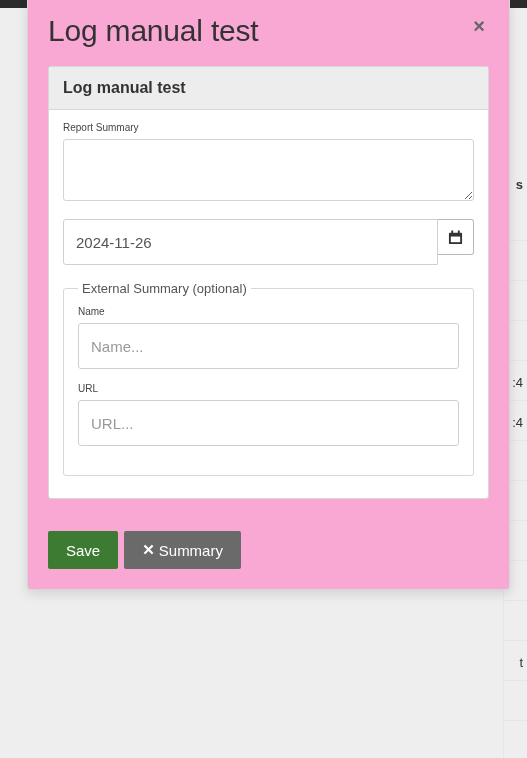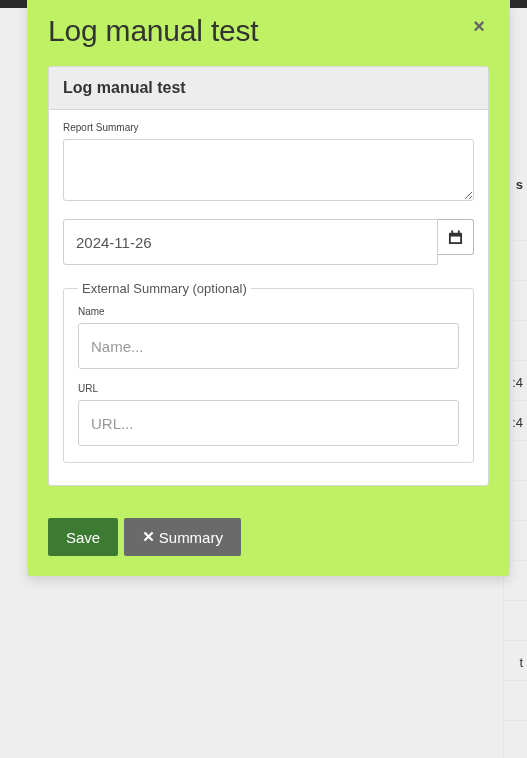--- a/index.html
+++ b/index.html
@@ -6,21 +6,21 @@
   html, body { margin: 0; padding: 0; width: 527px; height: 758px; font-family: "Helvetica Neue", Helvetica, Arial, sans-serif; background: #f5f5f5; overflow: hidden; }
   .backdrop { position: absolute; inset: 0; background: #eee; }
   .topbar { position: absolute; top: 0; left: 0; right: 0; height: 8px; background: #2b2b2b; }
   .bg-col { position: absolute; top: 167px; bottom: 0; right: 0; width: 24px; border-left: 1px solid #e6e6e6; }
   .bg-row { position: absolute; left: 0; right: 0; height: 40px; border-bottom: 1px solid #e6e6e6; }
   .bg-s { font-size: 13px; color: #333; position: absolute; right: 4px; }
   .modal {
     position: absolute;
     top: 0; left: 27px;
     width: 483px;
-    background: #bef264;
+    background: #f9a8d4;
     border: 1px solid #d7d7d7;
     border-top: none;
     border-radius: 0 0 4px 4px;
     box-shadow: 0 4px 12px rgba(0,0,0,0.12);
     padding-bottom: 20px;
   }
   .modal-header {
     padding: 14px 20px 18px 20px;
     display: flex;
     align-items: flex-start;
@@ -159,21 +159,21 @@
             </button>
           </div>
         </div>
 
         <fieldset class="ext">
           <legend>External Summary (optional)</legend>
           <div class="form-group">
             <label class="form-label">Name</label>
             <input type="text" class="form-control" placeholder="Name..." style="">
           </div>
-          <div class="form-group" style="margin-bottom:0;">
+          <div class="form-group" style="margin-bottom:13px;">
             <label class="form-label">URL</label>
             <input type="text" class="form-control" placeholder="URL..." style="">
           </div>
         </fieldset>
 
       </div>
     </div>
   </div>
 
   <div class="modal-footer">

